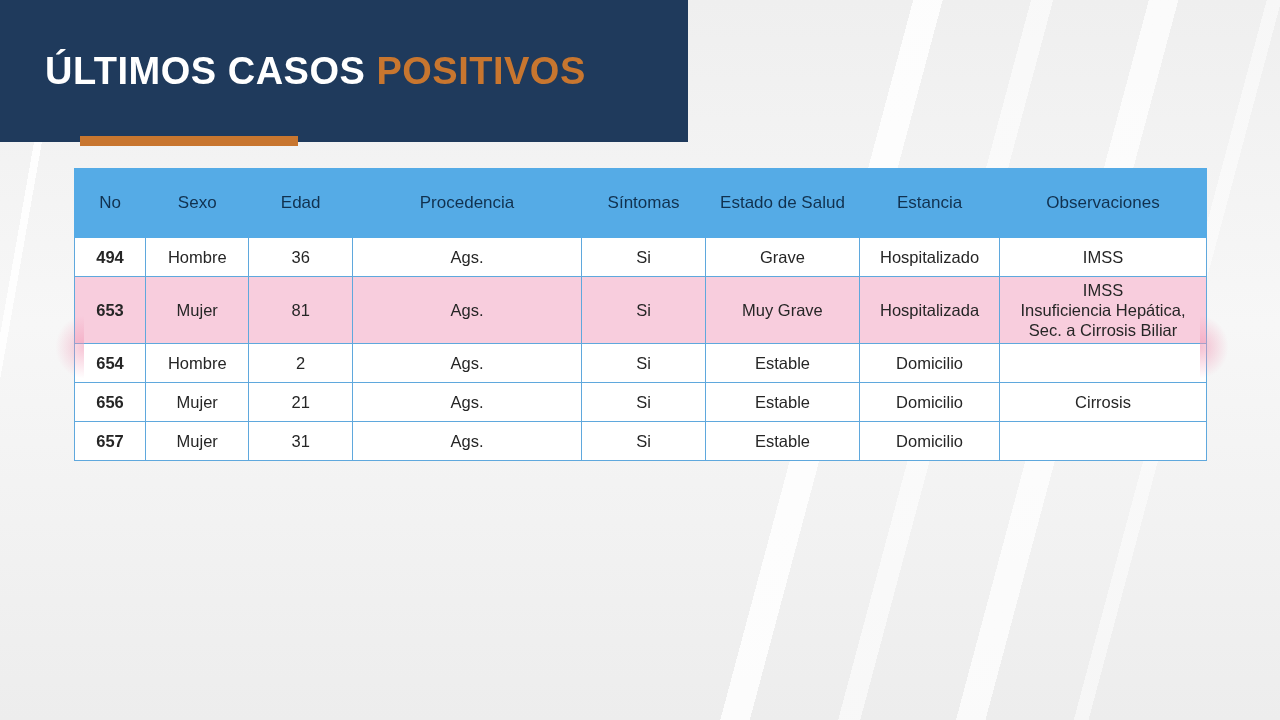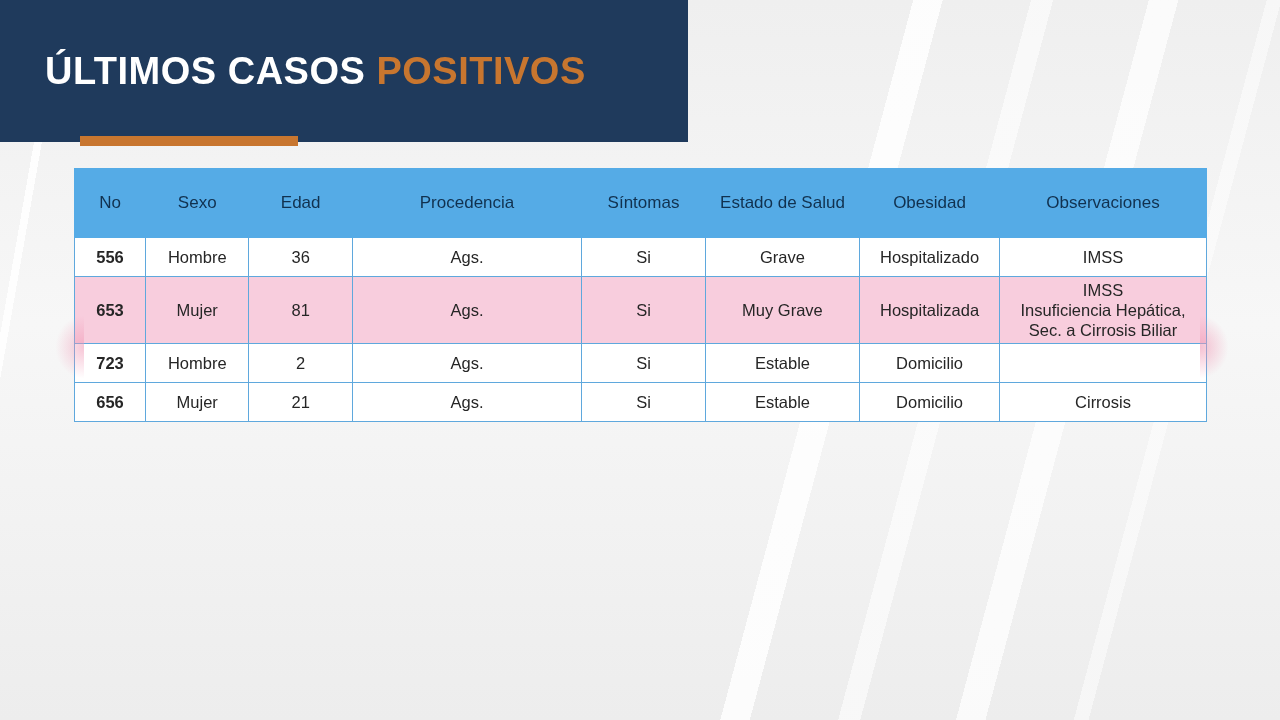--- a/index.html
+++ b/index.html
@@ -169,27 +169,27 @@
         <col style="width:204px">
       </colgroup>
       <thead>
         <tr>
           <th>No</th>
           <th>Sexo</th>
           <th>Edad</th>
           <th>Procedencia</th>
           <th>Síntomas</th>
           <th>Estado de Salud</th>
-          <th>Obesidad</th>
+          <th>Estancia</th>
           <th>Observaciones</th>
         </tr>
       </thead>
       <tbody id="cases-body">
           <tr>
-            <td class="col-no">556</td>
+            <td class="col-no">494</td>
             <td>Hombre</td>
             <td>36</td>
             <td>Ags.</td>
             <td>Si</td>
             <td>Grave</td>
             <td>Hospitalizado</td>
             <td>IMSS</td>
           </tr>
           <tr class="highlight">
             <td class="col-no">653</td>
@@ -197,35 +197,45 @@
             <td>81</td>
             <td>Ags.</td>
             <td>Si</td>
             <td>Muy Grave</td>
             <td>Hospitalizada</td>
             <td>
               <span class="multiline">IMSS<br>Insuficiencia Hepática,<br>Sec. a Cirrosis Biliar</span>
             </td>
           </tr>
           <tr>
-            <td class="col-no">723</td>
+            <td class="col-no">654</td>
             <td>Hombre</td>
             <td>2</td>
             <td>Ags.</td>
             <td>Si</td>
             <td>Estable</td>
             <td>Domicilio</td>
             <td></td>
           </tr>
           <tr>
             <td class="col-no">656</td>
             <td>Mujer</td>
             <td>21</td>
             <td>Ags.</td>
             <td>Si</td>
             <td>Estable</td>
             <td>Domicilio</td>
             <td>Cirrosis</td>
+          </tr>
+          <tr>
+            <td class="col-no">657</td>
+            <td>Mujer</td>
+            <td>31</td>
+            <td>Ags.</td>
+            <td>Si</td>
+            <td>Estable</td>
+            <td>Domicilio</td>
+            <td></td>
           </tr>
         </tbody>
     </table>
   </div>
 </div>
 
 </body></html>

